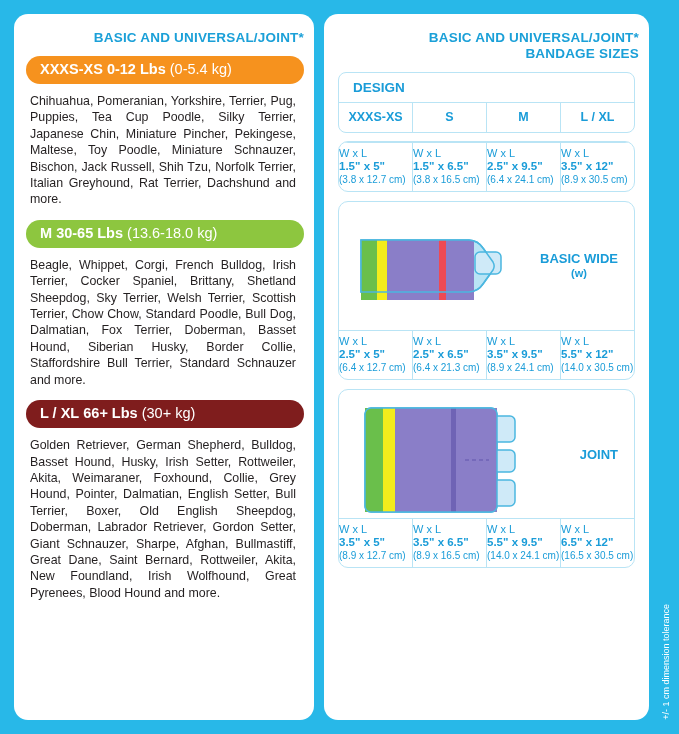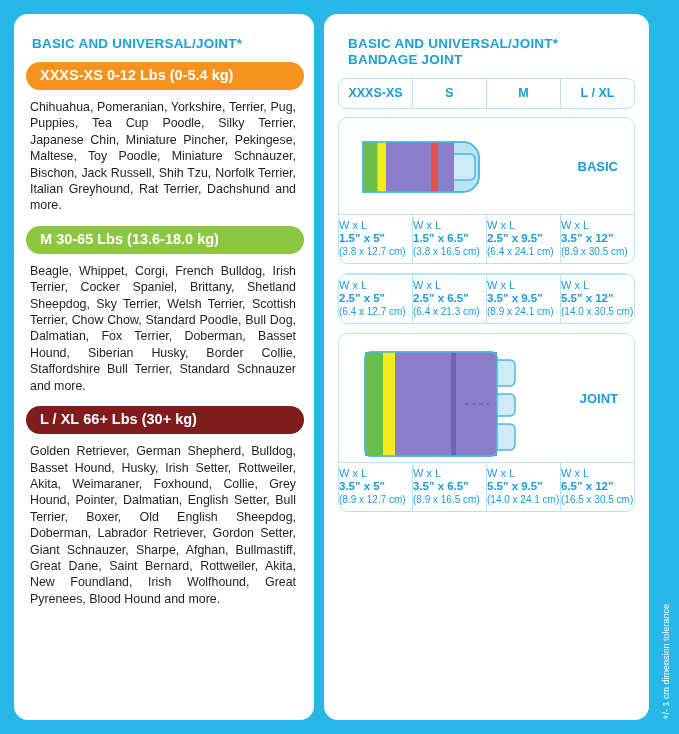--- a/index.html
+++ b/index.html
@@ -37,21 +37,22 @@
     width: 325px;
     padding: 14px 10px 10px 10px;
   }
 
   .panel-title {
     color: #1ba0d8;
     font-weight: bold;
     font-size: 13.5px;
     line-height: 16px;
     letter-spacing: 0.2px;
-    margin: 8px 0 10px 6px;
+    margin: 2px 0 10px 6px;
+    text-align: right;
   }
   .panel-right .panel-title {
     margin-left: 14px;
   }
 
   
   .badge {
     border-radius: 16px;
     color: #ffffff;
     padding: 5px 12px 6px 14px;
@@ -61,21 +62,21 @@
     box-sizing: border-box;
     white-space: nowrap;
   }
   .badge .code {
     font-weight: bold;
   }
   .badge .lbs {
     font-weight: bold;
   }
   .badge .kg {
-    font-weight: bold;
+    font-weight: normal;
     margin-top: 48px;
   }
   .badge-orange { background: #f6921e; }
   .badge-red    { background: #ee4a54; }
   .badge-green  { background: #8dc63f; }
   .badge-blue   { background: #7f1d1d; }
 
   .breed-text {
     color: #231f20;
     font-size: 12.4px;
@@ -213,47 +214,34 @@
       <span class="code">L / XL</span>
       <span class="lbs">66+ Lbs</span>
       <span class="kg">(30+ kg)</span>
     </div>
     <div class="breed-text">Golden Retriever, German Shepherd, Bulldog, Basset Hound, Husky, Irish Setter, Rottweiler, Akita, Weimaraner, Foxhound, Collie, Grey Hound, Pointer, Dalmatian, English Setter, Bull Terrier, Boxer, Old English Sheepdog, Doberman, Labrador Retriever, Gordon Setter, Giant Schnauzer, Sharpe, Afghan, Bullmastiff, Great Dane, Saint Bernard, Rottweiler, Akita, New Foundland, Irish Wolfhound, Great Pyrenees, Blood Hound and more.</div>
   </div>
 
   <div class="panel panel-right">
     <div class="panel-title">
       <div>BASIC AND UNIVERSAL/JOINT*</div>
-      <div>BANDAGE JOINT</div>
+      <div>BANDAGE SIZES</div>
     </div>
 
     <div class="design-box">
+      <div class="design-head">DESIGN</div>
       <div class="size-head-row">
         <div class="size-head-cell">XXXS-XS</div>
         <div class="size-head-cell">S</div>
         <div class="size-head-cell">M</div>
         <div class="size-head-cell">L / XL</div>
       </div>
     </div>
 
     <div class="product-block">
-      <div class="product-art">
-        <svg class="art-wrap" width="160" height="78" viewBox="0 0 160 78">
-          <path d="M10 14 h100 a16 16 0 0 1 16 16 v18 a16 16 0 0 1 -16 16 h-100 z" fill="#b9e4f5" stroke="#4bb7e0" stroke-width="1.5"></path>
-          <rect x="96" y="26" width="26" height="26" rx="5" fill="#cfeaf8" stroke="#4bb7e0" stroke-width="1.5"></rect>
-          <rect x="10" y="14" width="14" height="50" fill="#6abf4b"></rect>
-          <rect x="24" y="14" width="9" height="50" fill="#f3ec1c"></rect>
-          <rect x="33" y="14" width="45" height="50" fill="#8a7ec8"></rect>
-          <rect x="78" y="14" width="7" height="50" fill="#ee4a54"></rect>
-          <rect x="85" y="14" width="16" height="50" fill="#8a7ec8"></rect>
-          <path d="M24 14 l0 50" stroke="#6abf4b" stroke-width="1"></path>
-          <path d="M10 14 h100 a16 16 0 0 1 16 16 v18 a16 16 0 0 1 -16 16 h-100 z" fill="none" stroke="#4bb7e0" stroke-width="1.5"></path>
-        </svg>
-        <div class="product-label">BASIC</div>
-      </div>
       <div class="dim-row">
         <div class="dim-cell">
           <span class="wl">W x L</span>
           <span class="inch">1.5" x 5"</span>
           <span class="cm">(3.8 x 12.7 cm)</span>
         </div>
         <div class="dim-cell">
           <span class="wl">W x L</span>
           <span class="inch">1.5" x 6.5"</span>
           <span class="cm">(3.8 x 16.5 cm)</span>
@@ -265,20 +253,36 @@
         </div>
         <div class="dim-cell">
           <span class="wl">W x L</span>
           <span class="inch">3.5" x 12"</span>
           <span class="cm">(8.9 x 30.5 cm)</span>
         </div>
       </div>
     </div>
 
     <div class="product-block">
+      <div class="product-art tall">
+        <svg class="art-wrap" width="175" height="108" viewBox="0 0 175 108">
+          <path d="M8 6 h108 a18 18 0 0 1 14 8 l10 14 a8 8 0 0 1 0 8 l-10 14 a18 18 0 0 1 -14 8 h-108 z" fill="#b9e4f5" stroke="#4bb7e0" stroke-width="1.5" transform="translate(0,22)"></path>
+          <rect x="122" y="40" width="26" height="22" rx="5" fill="#cfeaf8" stroke="#4bb7e0" stroke-width="1.5"></rect>
+          <rect x="8" y="28" width="16" height="60" fill="#6abf4b"></rect>
+          <rect x="24" y="28" width="10" height="60" fill="#f3ec1c"></rect>
+          <rect x="34" y="28" width="52" height="60" fill="#8a7ec8"></rect>
+          <rect x="86" y="28" width="7" height="60" fill="#ee4a54"></rect>
+          <rect x="93" y="28" width="28" height="60" fill="#8a7ec8"></rect>
+          <path d="M8 28 h108 a18 18 0 0 1 14 8 l10 14 a8 8 0 0 1 0 8 l-10 14 a18 18 0 0 1 -14 8 h-108 z" fill="none" stroke="#4bb7e0" stroke-width="1.5"></path>
+        </svg>
+        <div class="product-label">
+          <span>BASIC WIDE</span>
+          <span class="sub">(w)</span>
+        </div>
+      </div>
       <div class="dim-row">
         <div class="dim-cell">
           <span class="wl">W x L</span>
           <span class="inch">2.5" x 5"</span>
           <span class="cm">(6.4 x 12.7 cm)</span>
         </div>
         <div class="dim-cell">
           <span class="wl">W x L</span>
           <span class="inch">2.5" x 6.5"</span>
           <span class="cm">(6.4 x 21.3 cm)</span>

